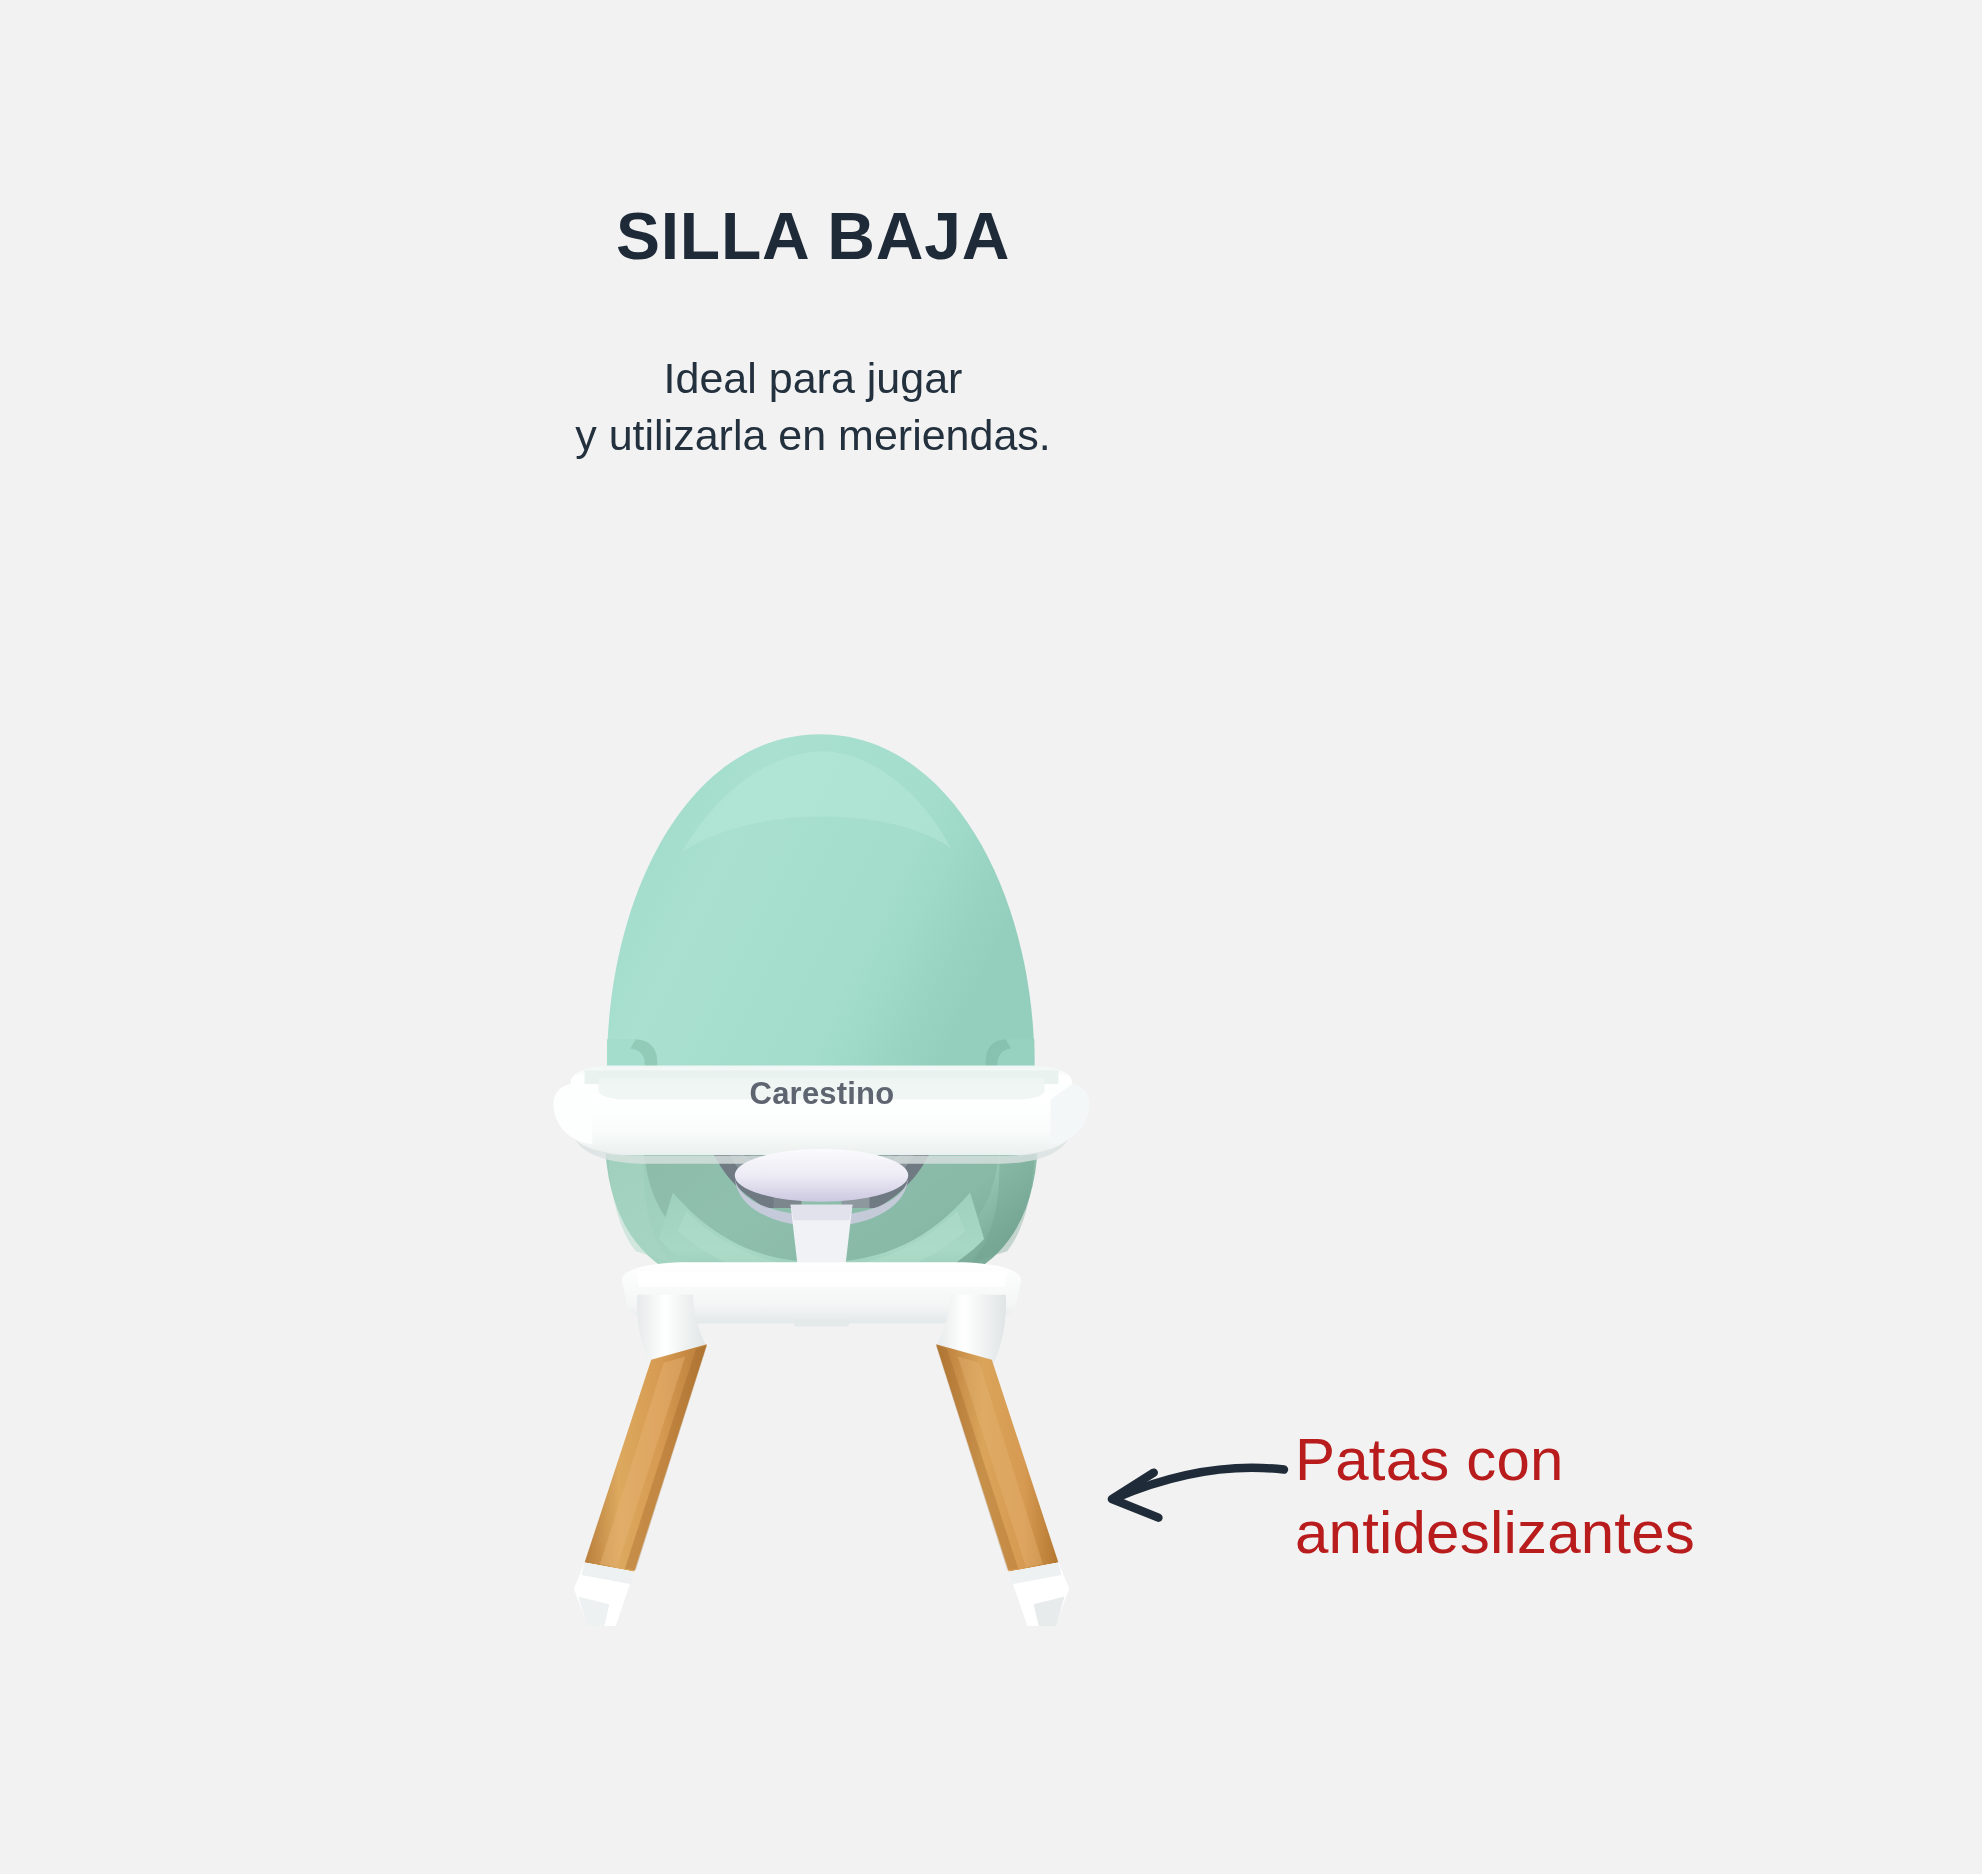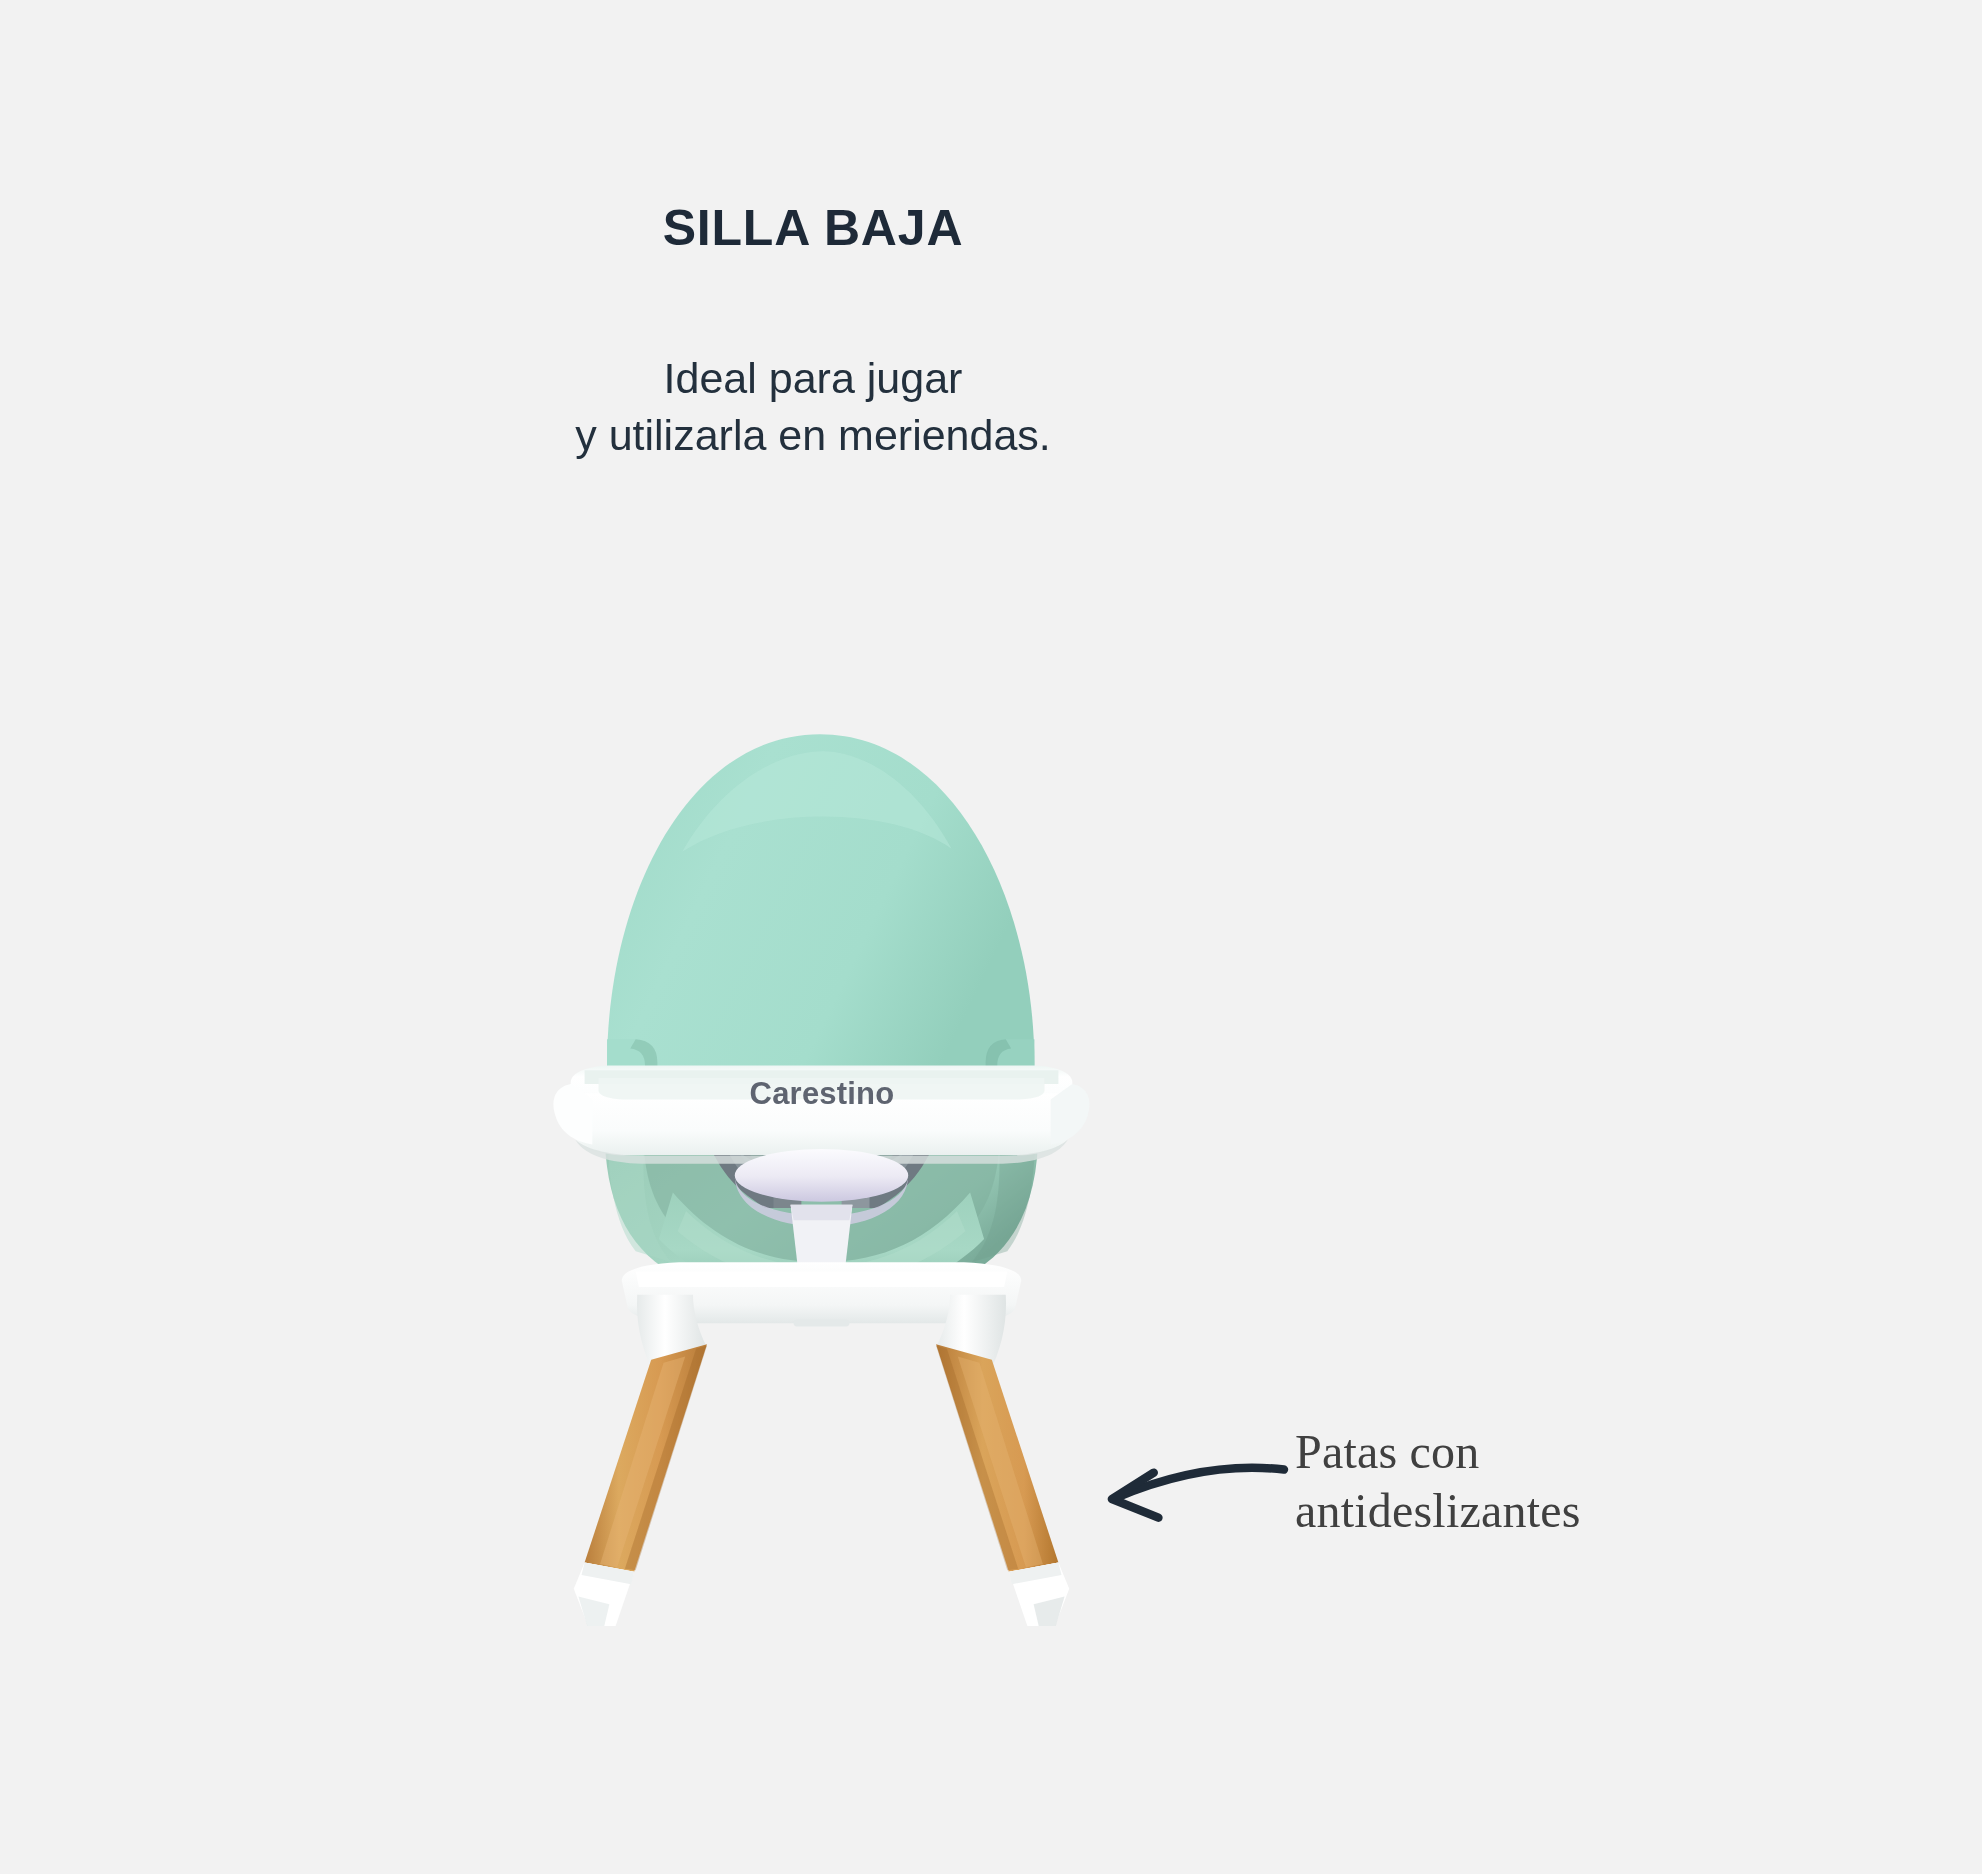--- a/index.html
+++ b/index.html
@@ -22,21 +22,21 @@
     height: 1874px;
   }
 
   
   .headline {
     position: absolute;
     left: 0;
     top: 203px;
     width: 1626px;
     text-align: center;
-    font-size: 50px;
+    font-size: 66px;
     font-weight: 700;
     letter-spacing: 0.8px;
     color: #1e2a38;
     line-height: 1;
     white-space: nowrap;
   }
 
   .subhead {
     position: absolute;
     left: 0;
@@ -48,26 +48,25 @@
     color: #23303d;
     line-height: 1.33;
   }
   .subhead .line { display: block; }
 
   
   .callout {
     position: absolute;
     left: 1295px;
     top: 1423px;
-    font-size: 48px;
+    font-size: 60px;
     font-weight: 400;
-    color: #404040;
+    color: #b91c1c;
     line-height: 1.22;
     letter-spacing: 0.2px;
-    font-family: Liberation Serif, serif;
   }
   .callout .line { display: block; white-space: nowrap; }
 
   .arrow-wrap {
     position: absolute;
     left: 1084px;
     top: 1437px;
     width: 217px;
     height: 93px;
   }

